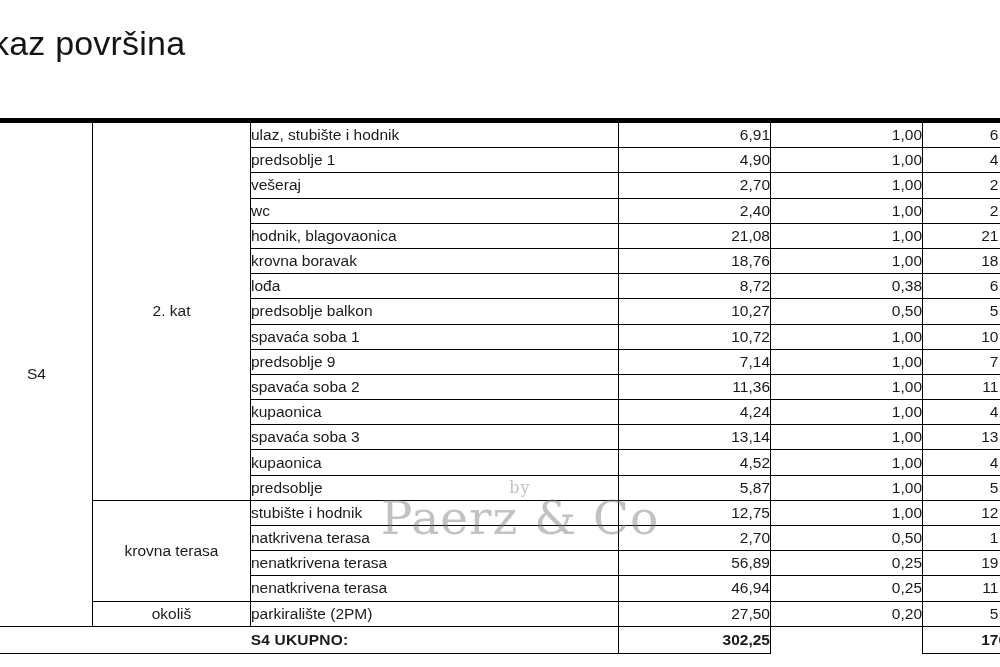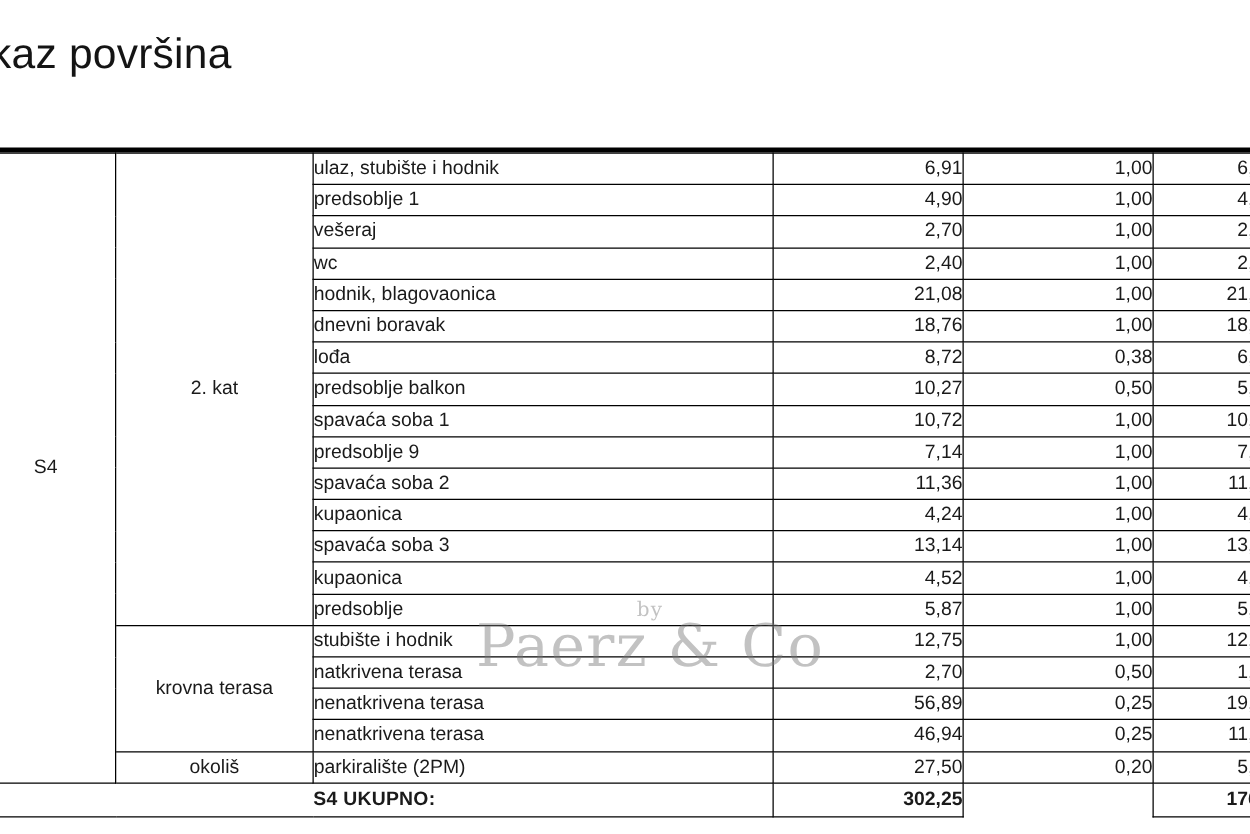--- a/index.html
+++ b/index.html
@@ -166,21 +166,21 @@
           <td class="num">1,00</td>
           <td class="num">2,40</td>
         </tr>
         <tr>
           <td class="cell-pad-l">hodnik, blagovaonica</td>
           <td class="num">21,08</td>
           <td class="num">1,00</td>
           <td class="num">21,08</td>
         </tr>
         <tr>
-          <td class="cell-pad-l">dnevni boravak</td>
+          <td class="cell-pad-l">krovna boravak</td>
           <td class="num">18,76</td>
           <td class="num">1,00</td>
           <td class="num">18,76</td>
         </tr>
         <tr>
           <td class="cell-pad-l">lođa</td>
           <td class="num">8,72</td>
           <td class="num">0,38</td>
           <td class="num">6,54</td>
         </tr>

